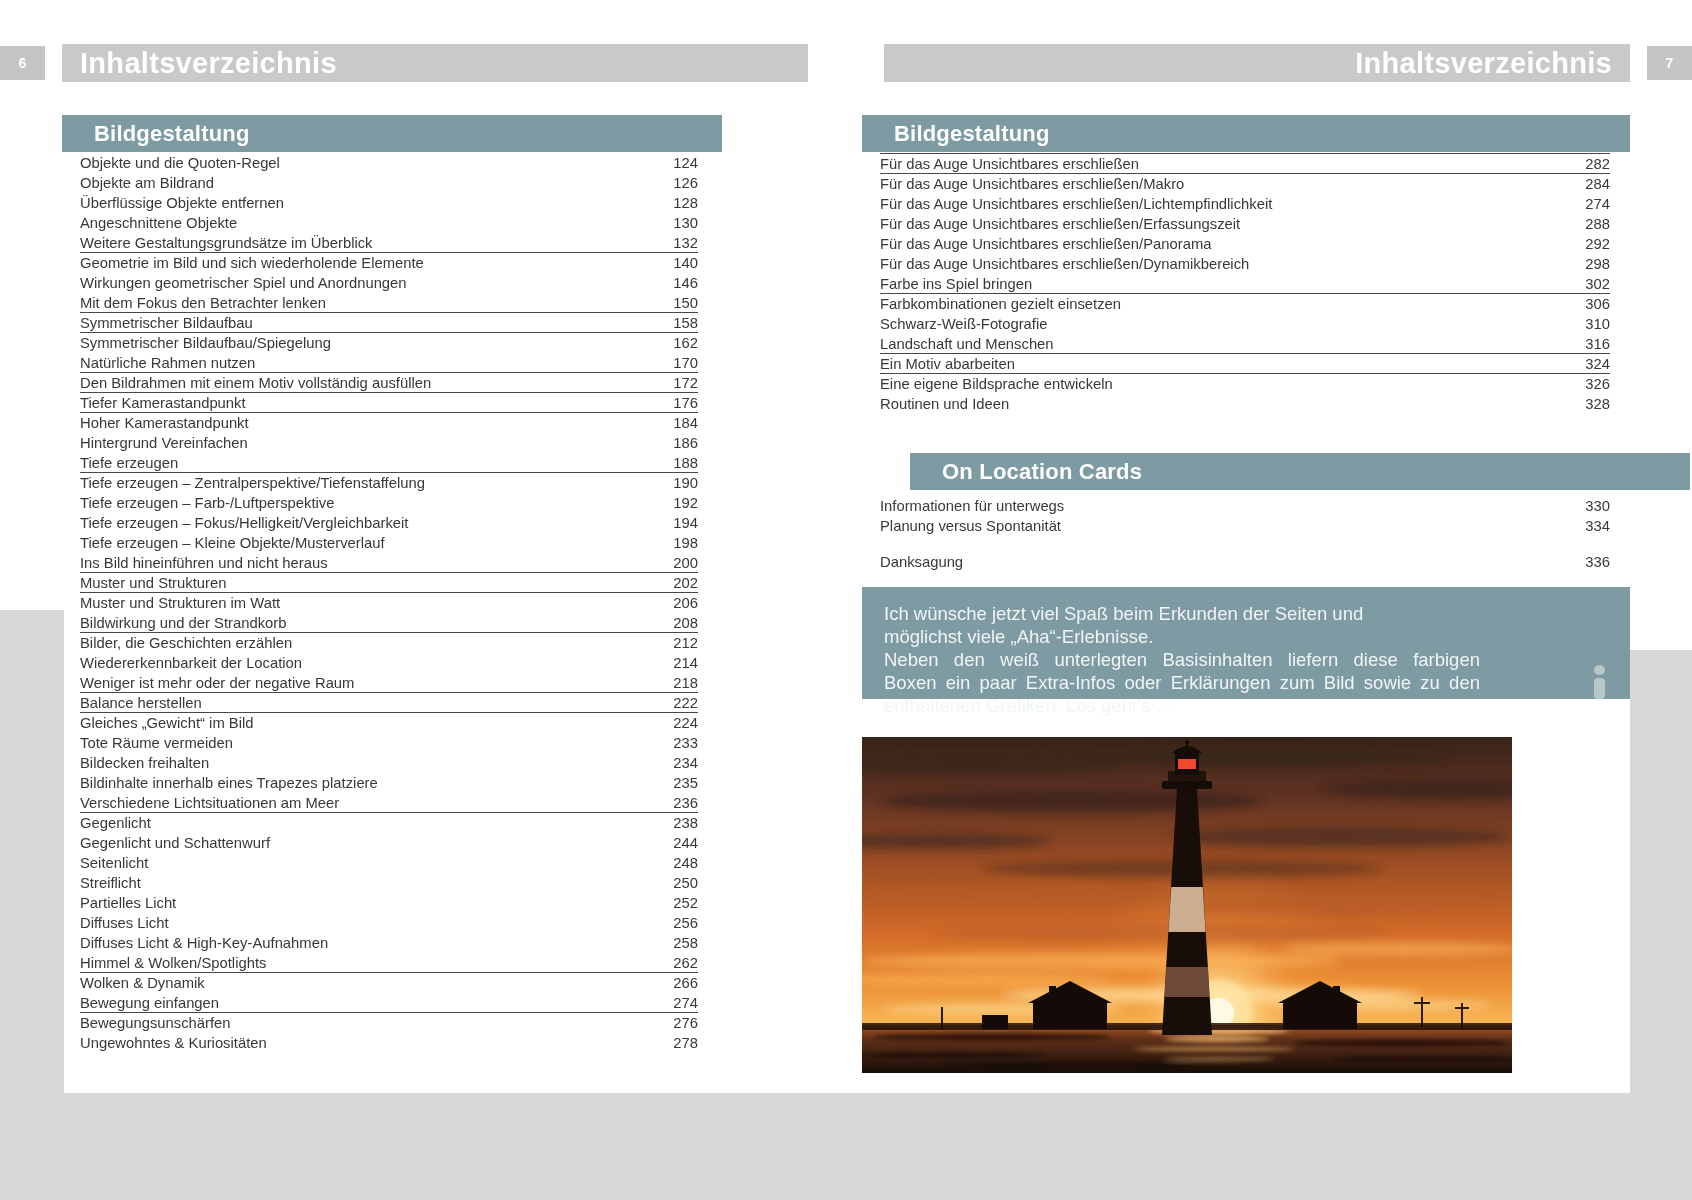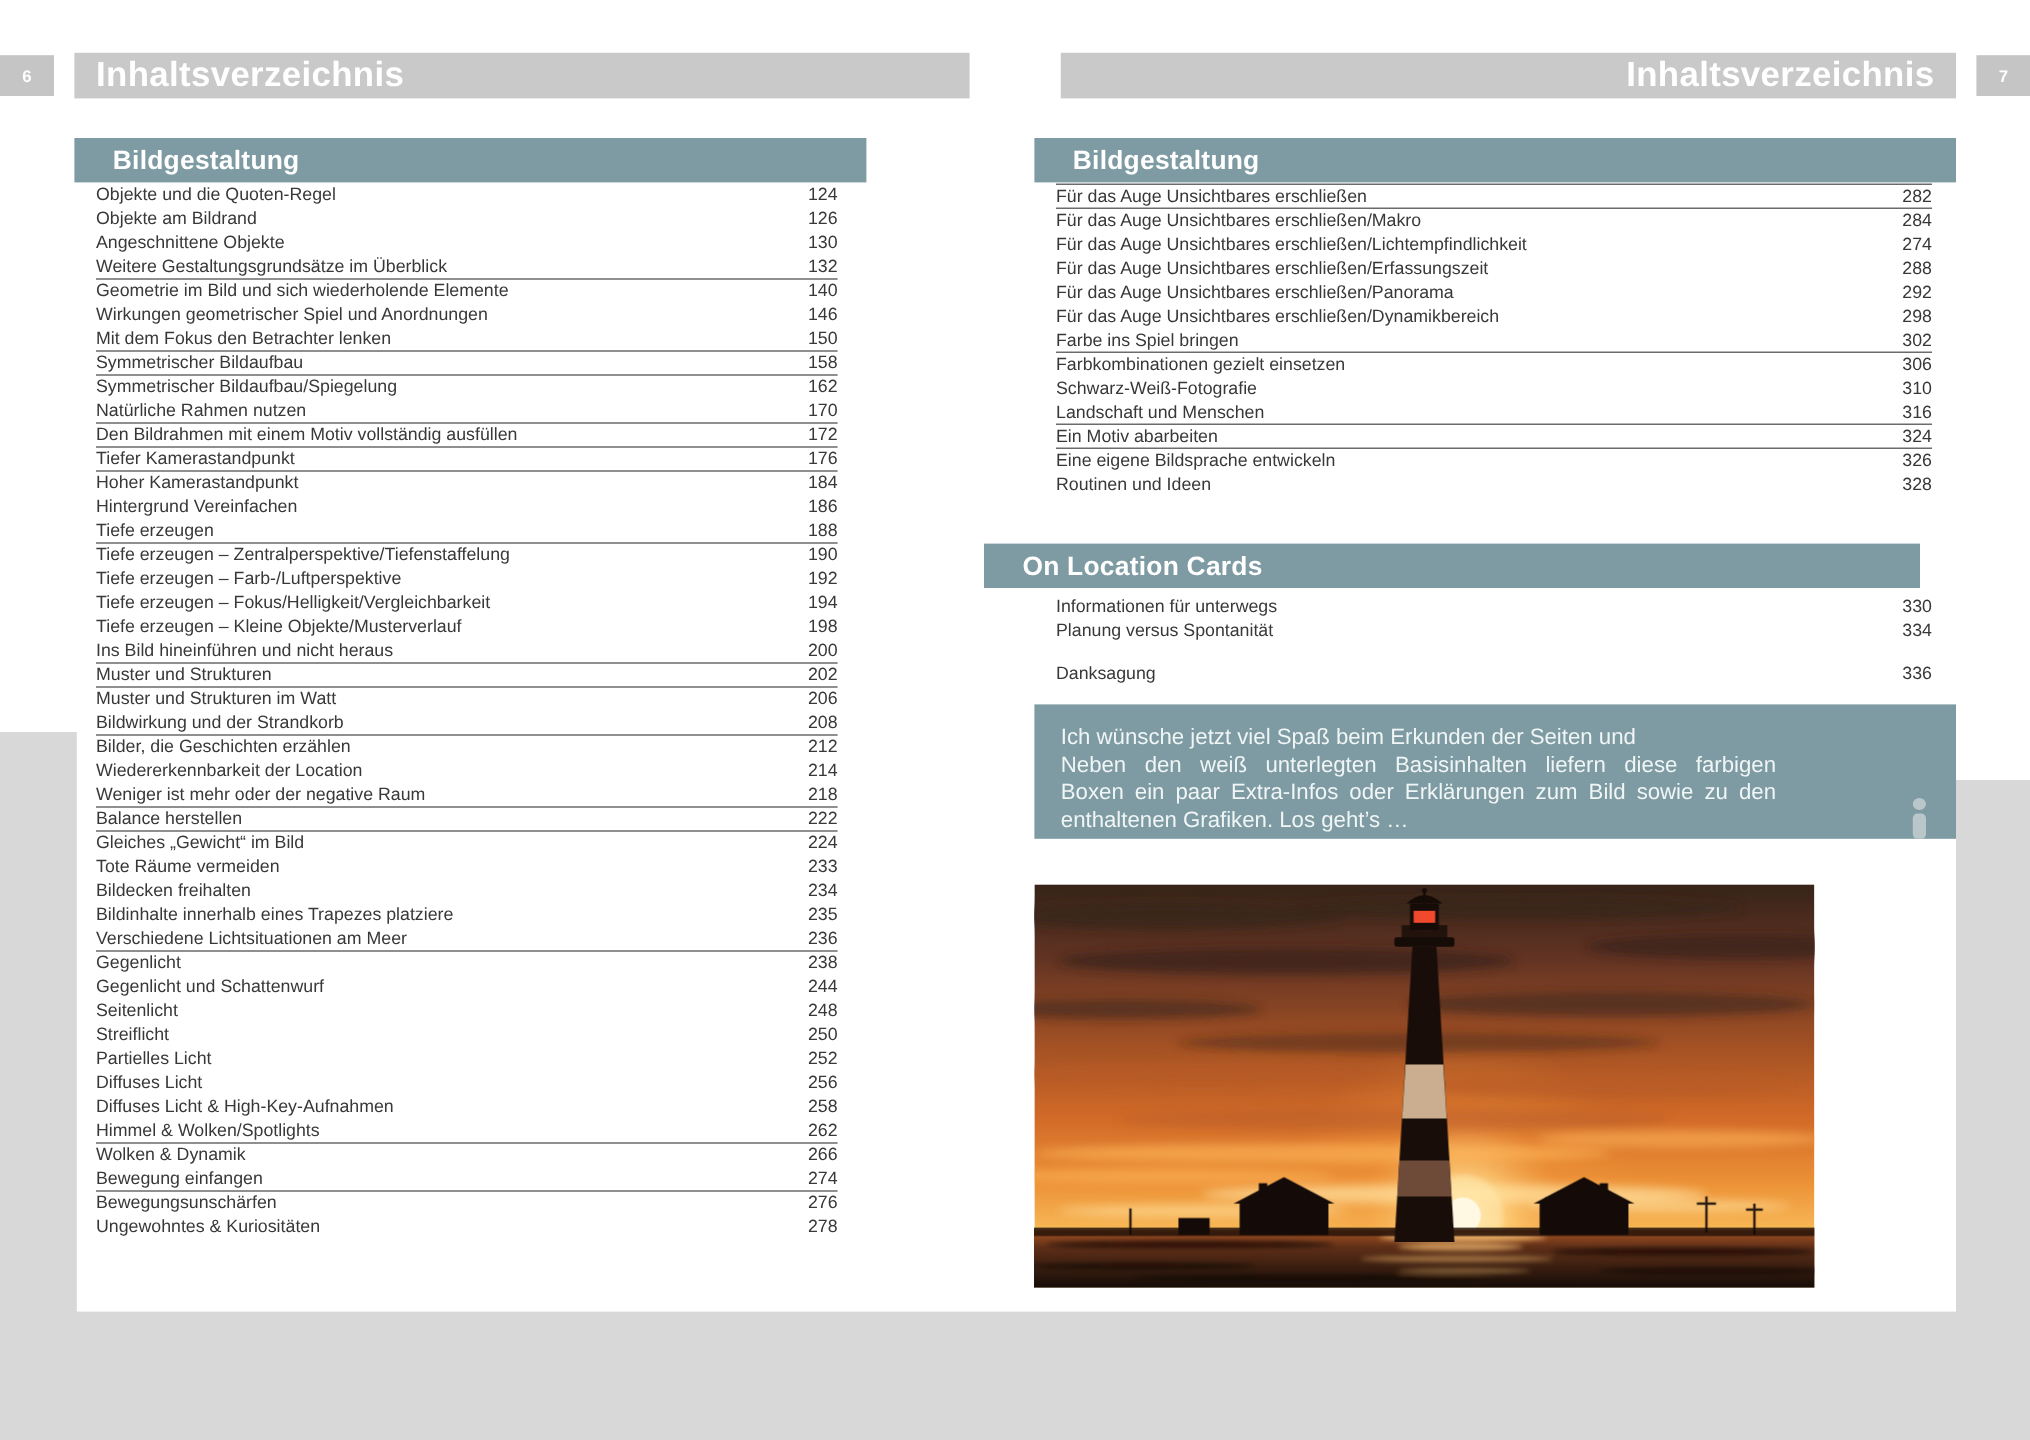--- a/index.html
+++ b/index.html
@@ -17,21 +17,21 @@
 
   .hdr-bar{position:absolute;top:44px;height:38px;background:var(--header_gray,#c9c9c9);color:#fff;
            font-weight:bold;font-size:29px;line-height:38px;box-sizing:border-box;letter-spacing:.3px;}
   .hdr-left{left:62px;width:746px;padding-left:18px;}
   .hdr-right{left:884px;width:746px;text-align:right;padding-right:18px;}
 
   .sec-bar{position:absolute;height:37px;background:var(--teal,#7e9ba3);color:#fff;font-weight:bold;
            font-size:22px;line-height:37px;box-sizing:border-box;padding-left:32px;letter-spacing:.2px;}
   .sec-left{left:62px;top:115px;width:660px;}
   .sec-r1{left:862px;top:115px;width:768px;}
-  .sec-r2{left:820px;top:453px;width:780px;}
+  .sec-r2{left:910px;top:453px;width:780px;}
 
   .toc{position:absolute;font-size:14.8px;color:var(--text,#383838);text-align:right;}
   .left-toc{left:80px;top:153px;width:618px;}
   .rt1{left:880px;top:153px;width:730px;}
   .rt2{left:880px;top:496px;width:730px;}
   .toprule{border-top:1.5px solid var(--rule,#474747);}
   .toc-row{display:flex;justify-content:space-between;height:20px;line-height:20px;box-sizing:border-box;}
   .toc-row.u{border-bottom:1.5px solid var(--rule,#474747);}
   .toc-row.gap{margin-top:16px;}
   .toc-row .lbl{white-space:nowrap;}
@@ -66,20 +66,24 @@
   <div class="toc left-toc" id="left-entries">
       <div class="toc-row">
         <span class="lbl">Objekte und die Quoten-Regel</span>
         <span class="pg">124</span>
       </div>
       <div class="toc-row">
         <span class="lbl">Objekte am Bildrand</span>
         <span class="pg">126</span>
       </div>
       <div class="toc-row">
+        <span class="lbl">Überflüssige Objekte entfernen</span>
+        <span class="pg">128</span>
+      </div>
+      <div class="toc-row">
         <span class="lbl">Angeschnittene Objekte</span>
         <span class="pg">130</span>
       </div>
       <div class="toc-row u">
         <span class="lbl">Weitere Gestaltungsgrundsätze im Überblick</span>
         <span class="pg">132</span>
       </div>
       <div class="toc-row">
         <span class="lbl">Geometrie im Bild und sich wiederholende Elemente</span>
         <span class="pg">140</span>
@@ -310,20 +314,21 @@
       </div>
       <div class="toc-row gap">
         <span class="lbl">Danksagung</span>
         <span class="pg">336</span>
       </div>
     </div>
 
   <div class="info-box">
     <div class="info-lines" id="info-lines">
         <div class="info-line">Ich wünsche jetzt viel Spaß beim Erkunden der Seiten und</div>
+        <div class="info-line">möglichst viele „Aha“-Erlebnisse.</div>
         <div class="info-line just">Neben den weiß unterlegten Basisinhalten liefern diese farbigen</div>
         <div class="info-line just">Boxen ein paar Extra-Infos oder Erklärungen zum Bild sowie zu den</div>
         <div class="info-line">enthaltenen Grafiken. Los geht’s …</div>
       </div>
     <div class="info-icon">
       <span class="dot"></span>
       <span class="stem"></span>
     </div>
   </div>
 

